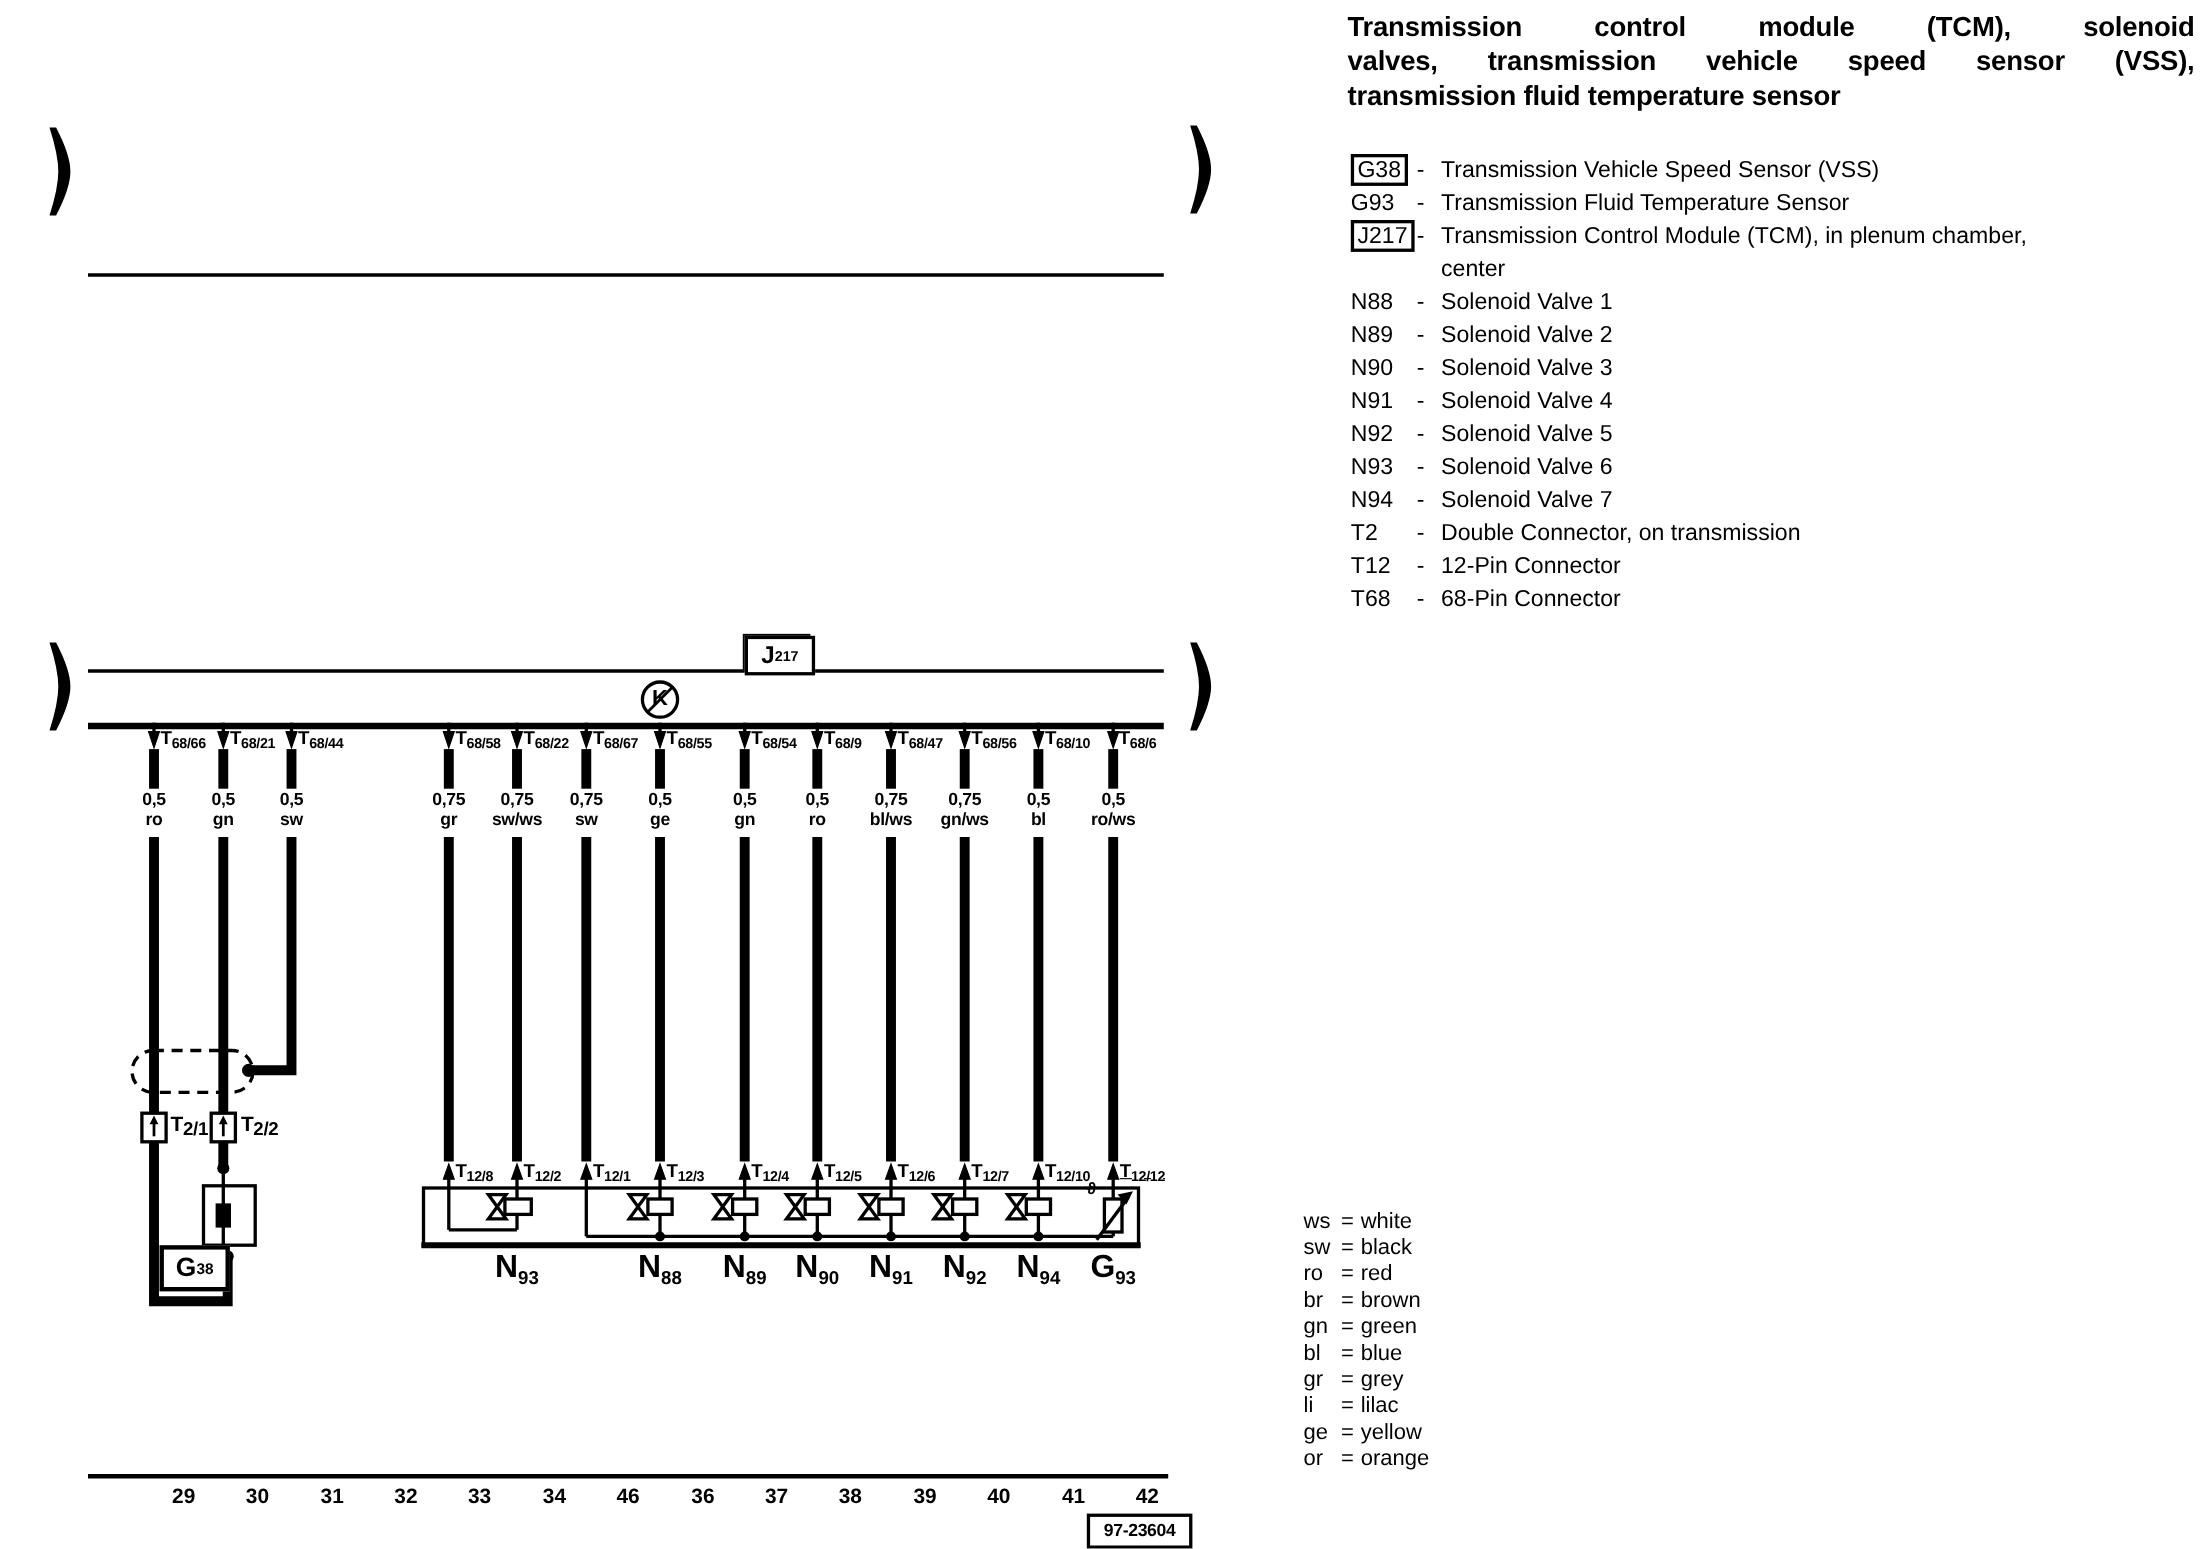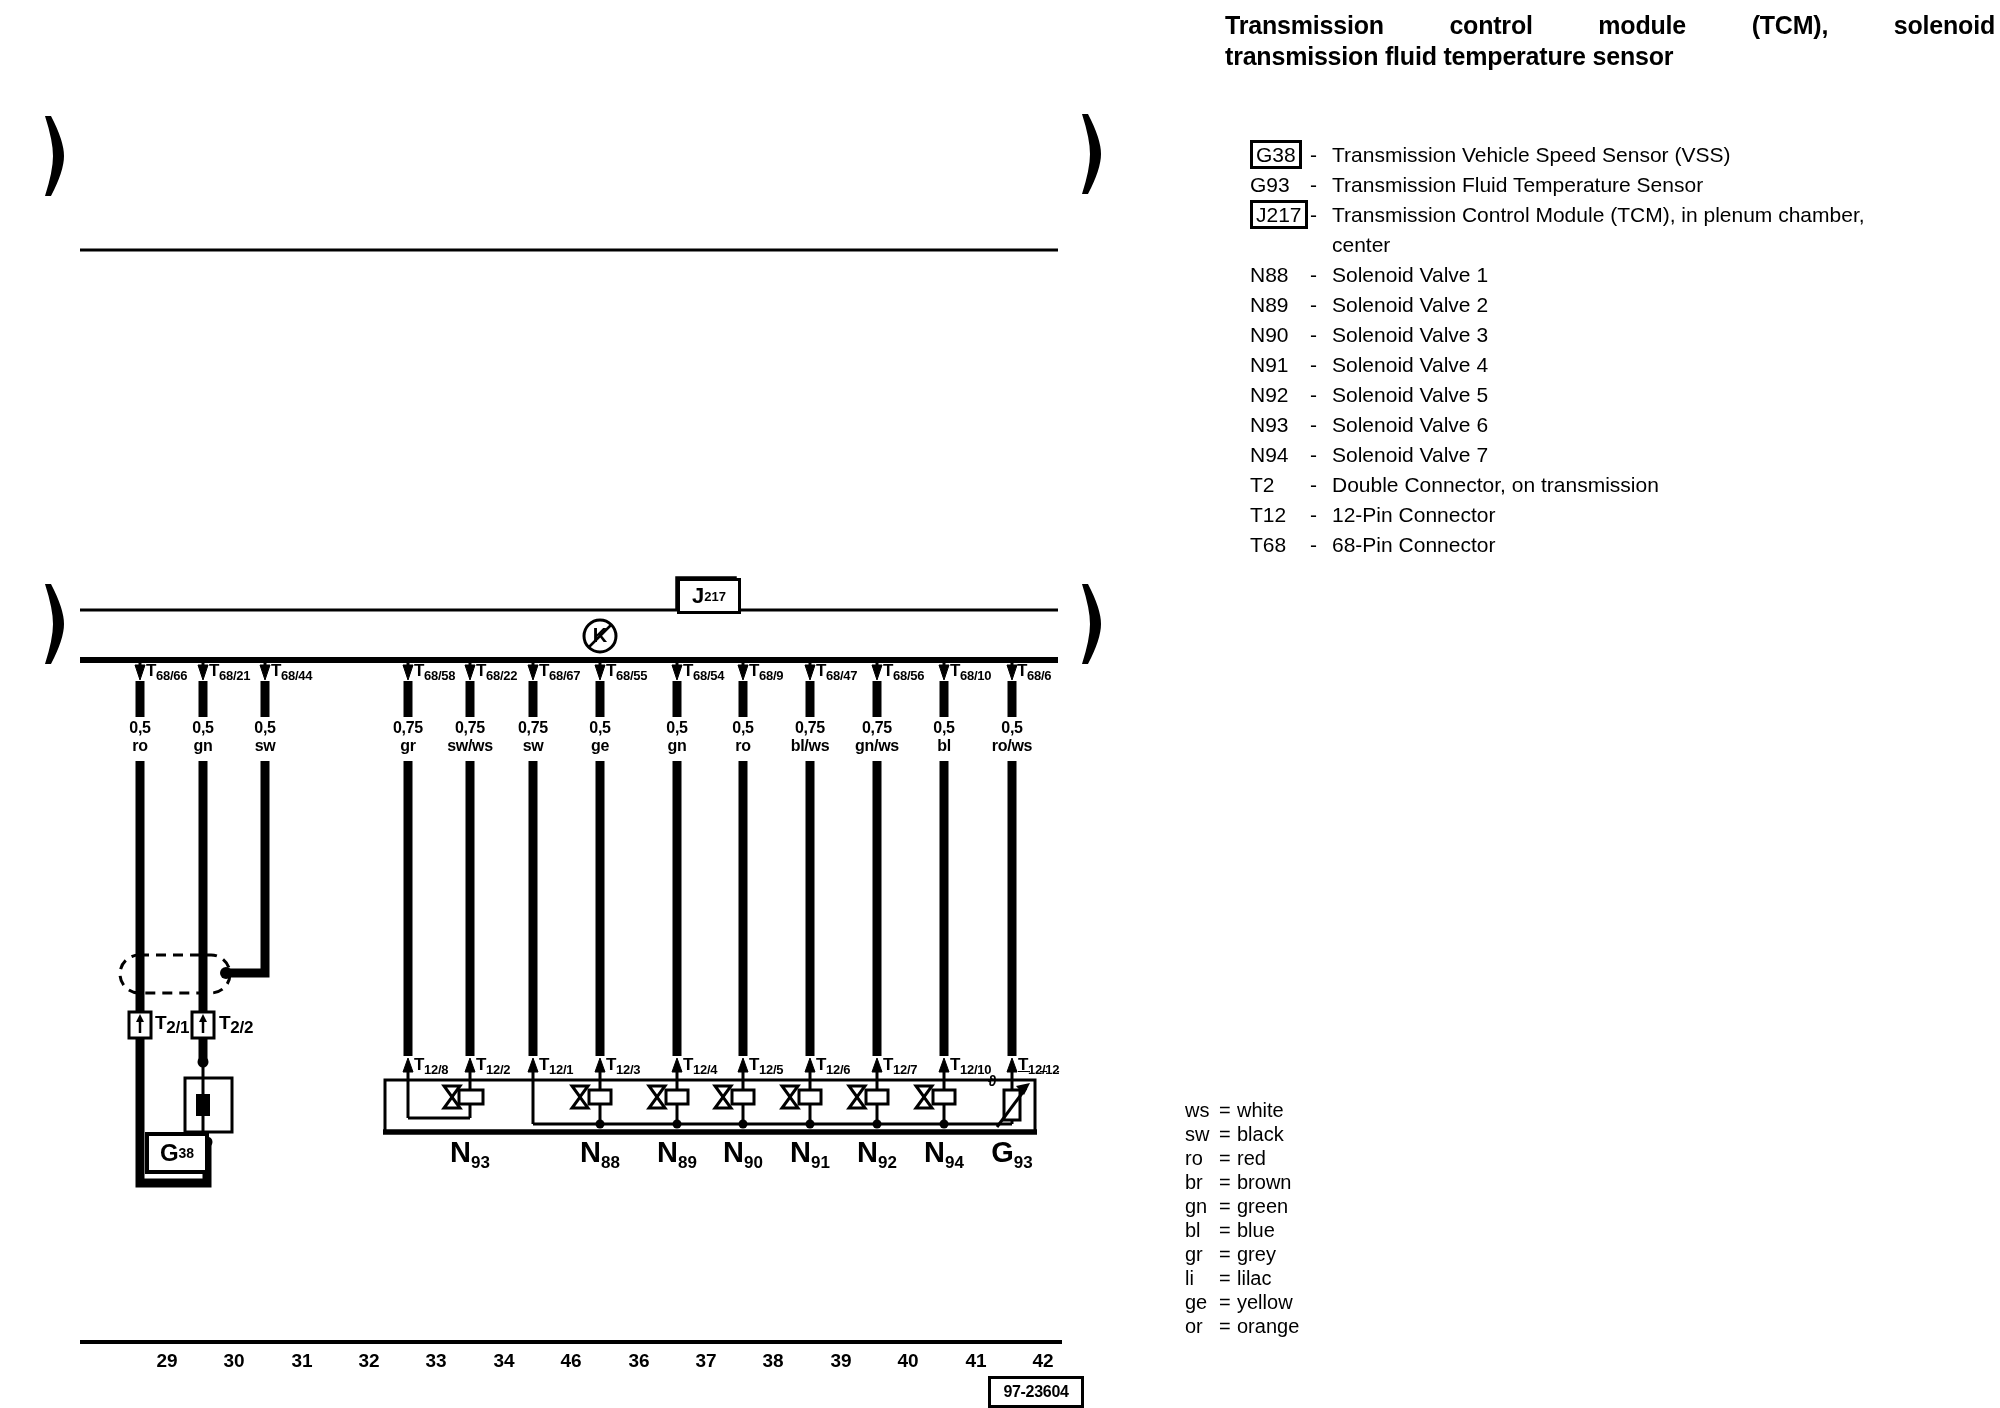--- a/index.html
+++ b/index.html
@@ -31,21 +31,21 @@
   .theta{font-size:15px;font-weight:bold;}
   
   .track{width:42px;text-align:center;font-weight:bold;font-size:19px;}
   .fignum{display:flex;align-items:center;justify-content:center;border:3px solid #000;
           font-weight:bold;font-size:16px;letter-spacing:-0.3px;}
   
   .title{width:770px;font-weight:bold;font-size:25px;line-height:31px;letter-spacing:-0.2px;}
   .title .just{text-align:justify;text-align-last:justify;}
   .legend{width:780px;font-size:21px;line-height:30px;}
   .lrow{display:flex;align-items:flex-start;}
-  .lcode{display:inline-block;width:60px;flex:0 0 60px;margin-left:22px;}
+  .lcode{display:inline-block;width:60px;flex:0 0 60px;}
   .lcode .boxed{border:3px solid #000;padding:0 3px;}
   .ldash{display:inline-block;width:22px;flex:0 0 22px;text-align:left;}
   .ldesc{display:inline-block;width:560px;}
   .colors{font-size:20px;line-height:24px;}
   .crow{display:flex;}
   .ccode{display:inline-block;width:34px;}
   .ceq{display:inline-block;width:18px;}
 </style>
 </head>
 <body>
@@ -358,20 +358,21 @@
 <div class="abs track" style="left:752px;top:1350px;">38</div>
 <div class="abs track" style="left:820px;top:1350px;">39</div>
 <div class="abs track" style="left:887px;top:1350px;">40</div>
 <div class="abs track" style="left:955px;top:1350px;">41</div>
 <div class="abs track" style="left:1022px;top:1350px;">42</div>
 
 <div class="abs fignum" style="left:988px;top:1376px;width:90px;height:26px;">97-23604</div>
 
 <div class="abs title" style="left:1225px;top:10px;">
   <div class="just">Transmission control module (TCM), solenoid</div>
+  <div class="just">valves, transmission vehicle speed sensor (VSS),</div>
   <div>transmission fluid temperature sensor</div>
 </div>
 
 <div class="abs legend" style="left:1228px;top:140px;">
   <div class="lrow">
         <span class="lcode"><span class="boxed">G38</span></span>
         <span class="ldash">-</span>
         <span class="ldesc">Transmission Vehicle Speed Sensor (VSS)</span>
       </div>
   <div class="lrow">

